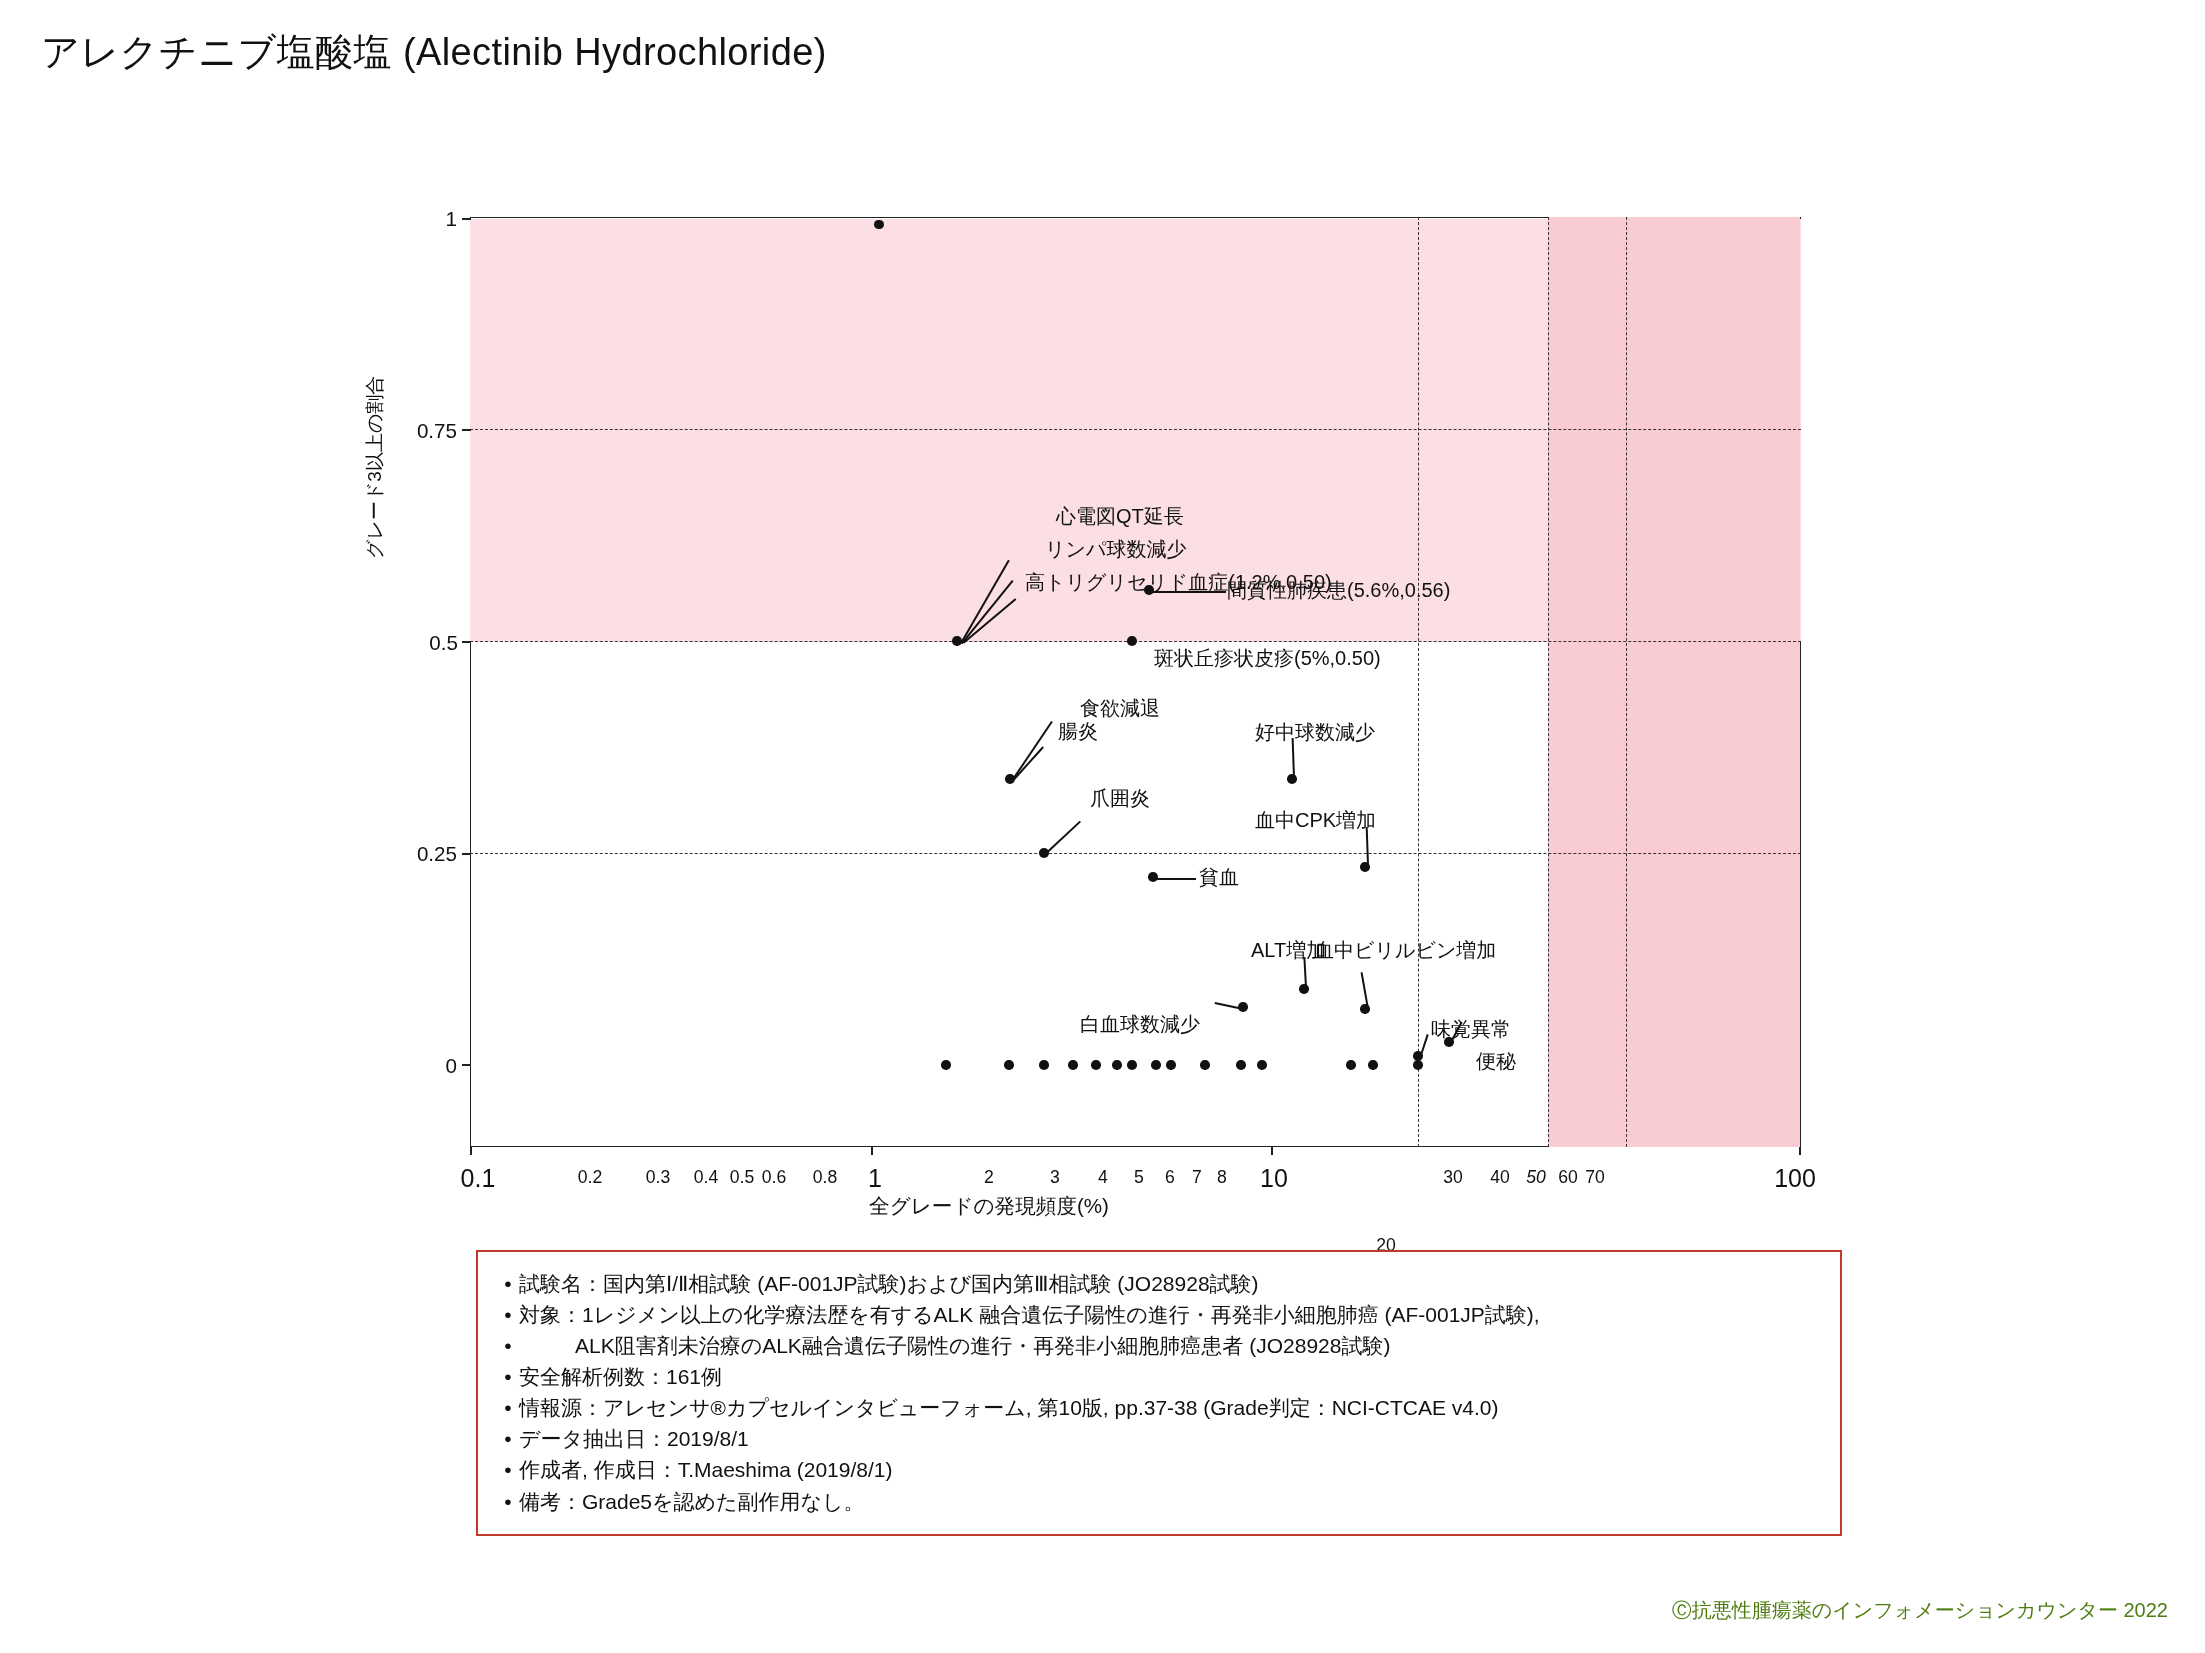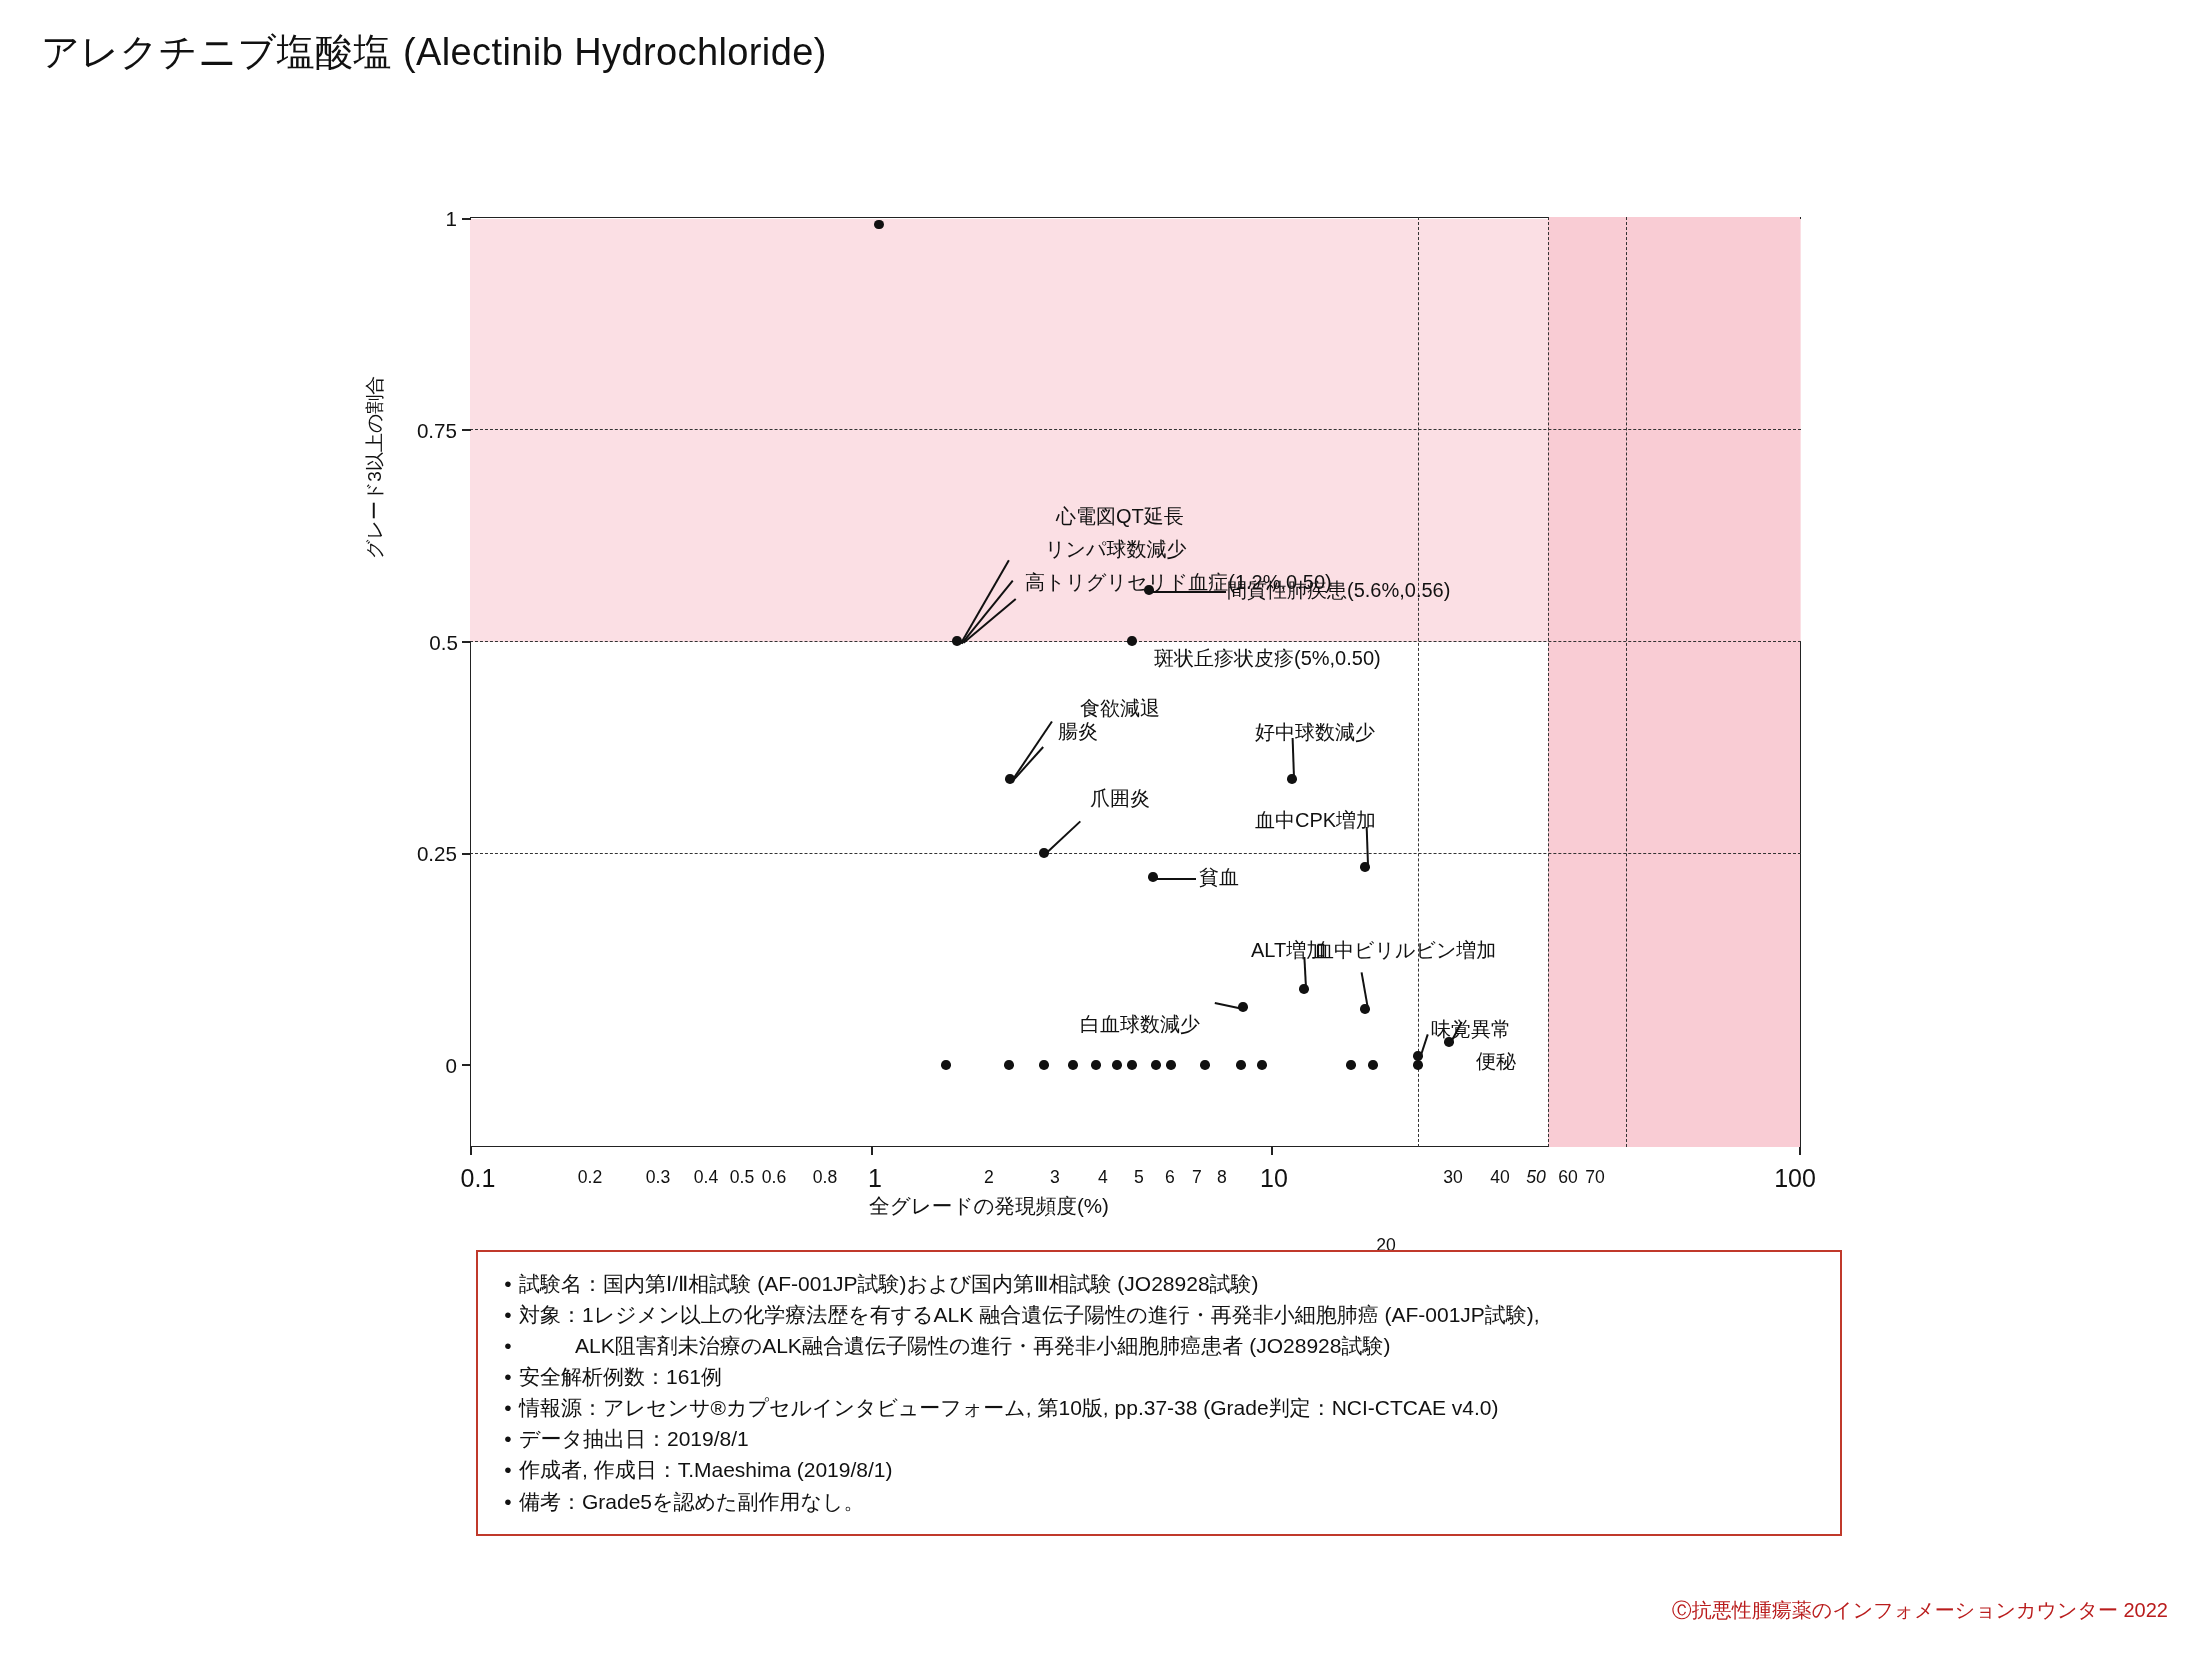--- a/index.html
+++ b/index.html
@@ -168,21 +168,21 @@
     white-space: pre-wrap;
   }
   .info-text.indent {
     padding-left: 56px;
   }
   #copyright {
     position: absolute;
     right: 37px;
     top: 1597px;
     font-size: 20px;
-    color: #b91c1c;
+    color: #4d7c0f;
     white-space: nowrap;
   }
 </style>
 </head>
 <body>
 
 <div id="page-title">アレクチニブ塩酸塩 (Alectinib Hydrochloride)</div>
 
 <div id="plot-area">
   <div id="plot-frame"></div>

